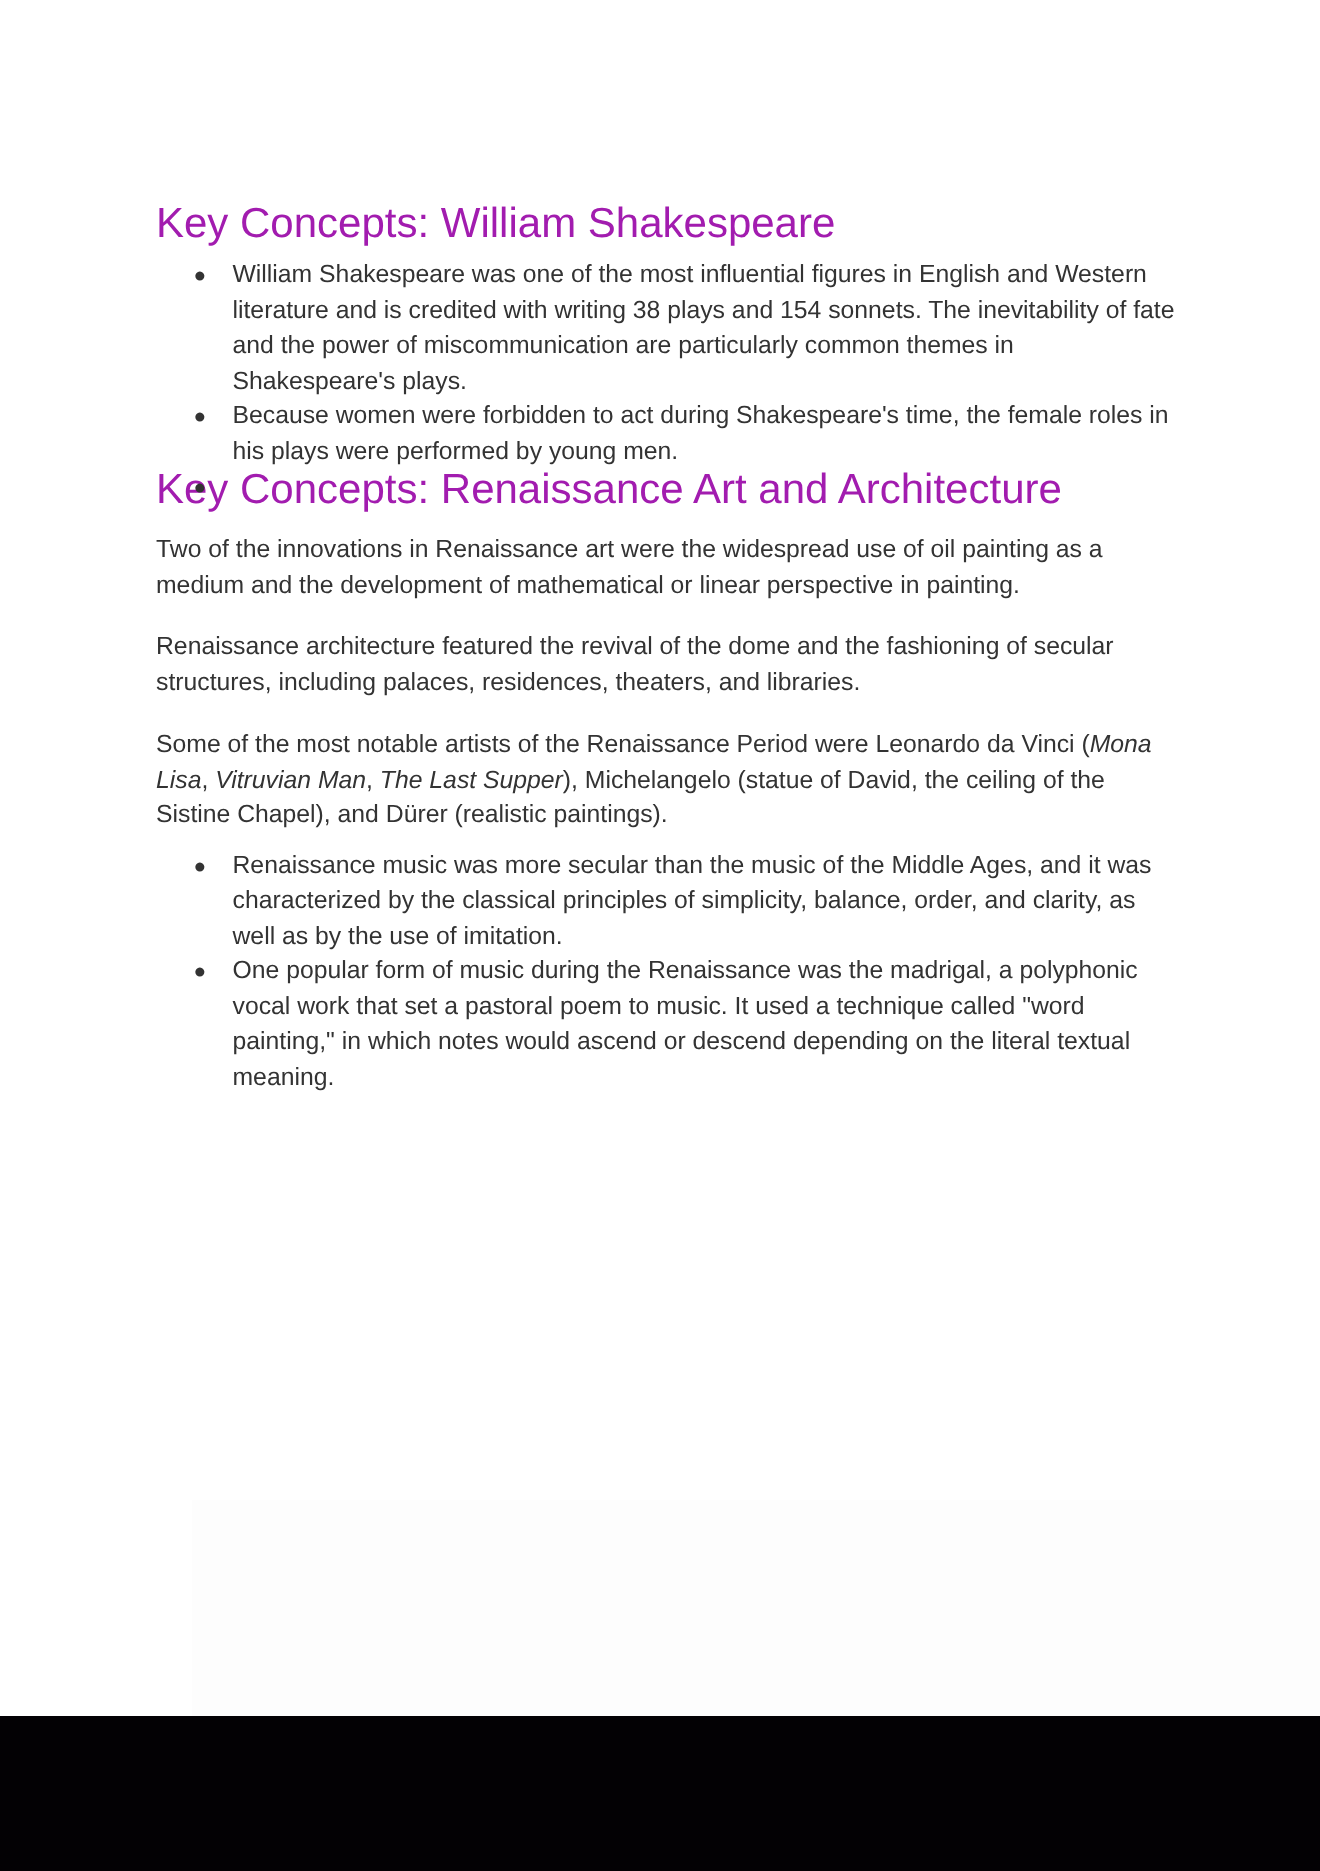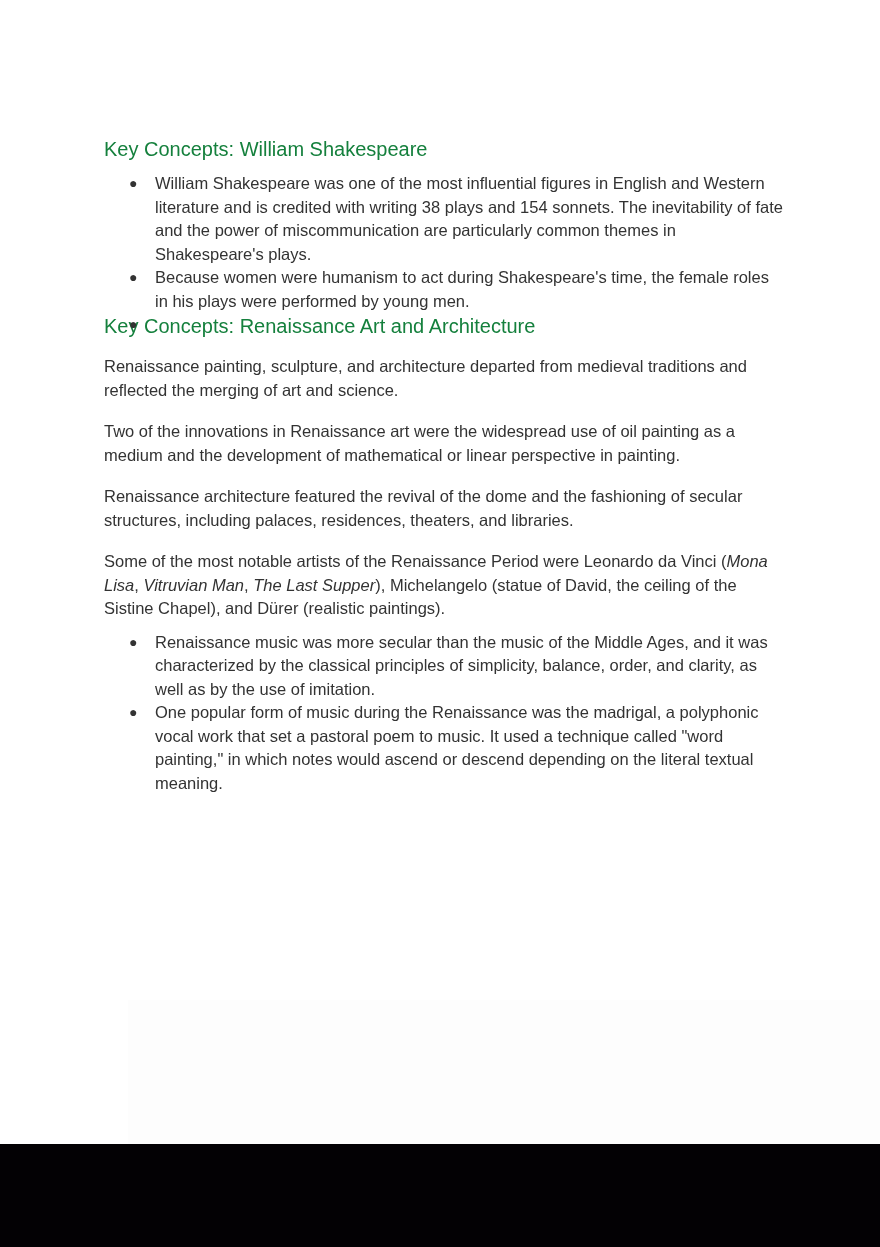--- a/index.html
+++ b/index.html
@@ -26,23 +26,23 @@
     }
     .content {
       position: absolute; left: 104px; top: 136px;
       width: 680px;
       color: #333333;
       font-size: 16.5px;
       line-height: 23.5px;
     }
     h2 {
       font-weight: normal;
-      font-size: 20px;
+      font-size: 28px;
       line-height: 26px;
-      color: #15803d;
+      color: #a21caf;
       margin: 0 0 10px 0;
     }
     h2.later { }
     ul { list-style: none; margin: 0 0 0 0; padding: 0; }
     li {
       position: relative;
       padding-left: 51px;
       margin: 0;
     }
     .bullet {
@@ -62,29 +62,28 @@
   <div class="content">
 
     <h2>Key Concepts: William Shakespeare</h2>
     <ul>
       <li>
         <span class="bullet">●</span>
         <span>William Shakespeare was one of the most influential figures in English and Western literature and is credited with writing 38 plays and 154 sonnets. The inevitability of fate and the power of miscommunication are particularly common themes in Shakespeare's plays.</span>
       </li>
       <li>
         <span class="bullet">●</span>
-        <span>Because women were humanism to act during Shakespeare's time, the female roles in his plays were performed by young men.</span>
+        <span>Because women were forbidden to act during Shakespeare's time, the female roles in his plays were performed by young men.</span>
       </li>
       <li>
         <span class="bullet">●</span>
       </li>
     </ul>
 
     <h2 class="later" style="margin-bottom:16px;">Key Concepts: Renaissance Art and Architecture</h2>
-    <p>Renaissance painting, sculpture, and architecture departed from medieval traditions and reflected the merging of art and science.</p>
     <p>Two of the innovations in Renaissance art were the widespread use of oil painting as a medium and the development of mathematical or linear perspective in painting.</p>
     <p>Renaissance architecture featured the revival of the dome and the fashioning of secular structures, including palaces, residences, theaters, and libraries.</p>
     <p class="last"><span>Some of the most notable artists of the Renaissance Period were Leonardo da Vinci (</span><em>Mona Lisa</em><span>, </span><em>Vitruvian Man</em><span>, </span><em>The Last Supper</em><span>), Michelangelo (statue of David, the ceiling of the Sistine Chapel), and Dürer (realistic paintings).</span></p>
 
     <ul>
       <li>
         <span class="bullet">●</span>
         <span>Renaissance music was more secular than the music of the Middle Ages, and it was characterized by the classical principles of simplicity, balance, order, and clarity, as well as by the use of imitation.</span>
       </li>
       <li>

